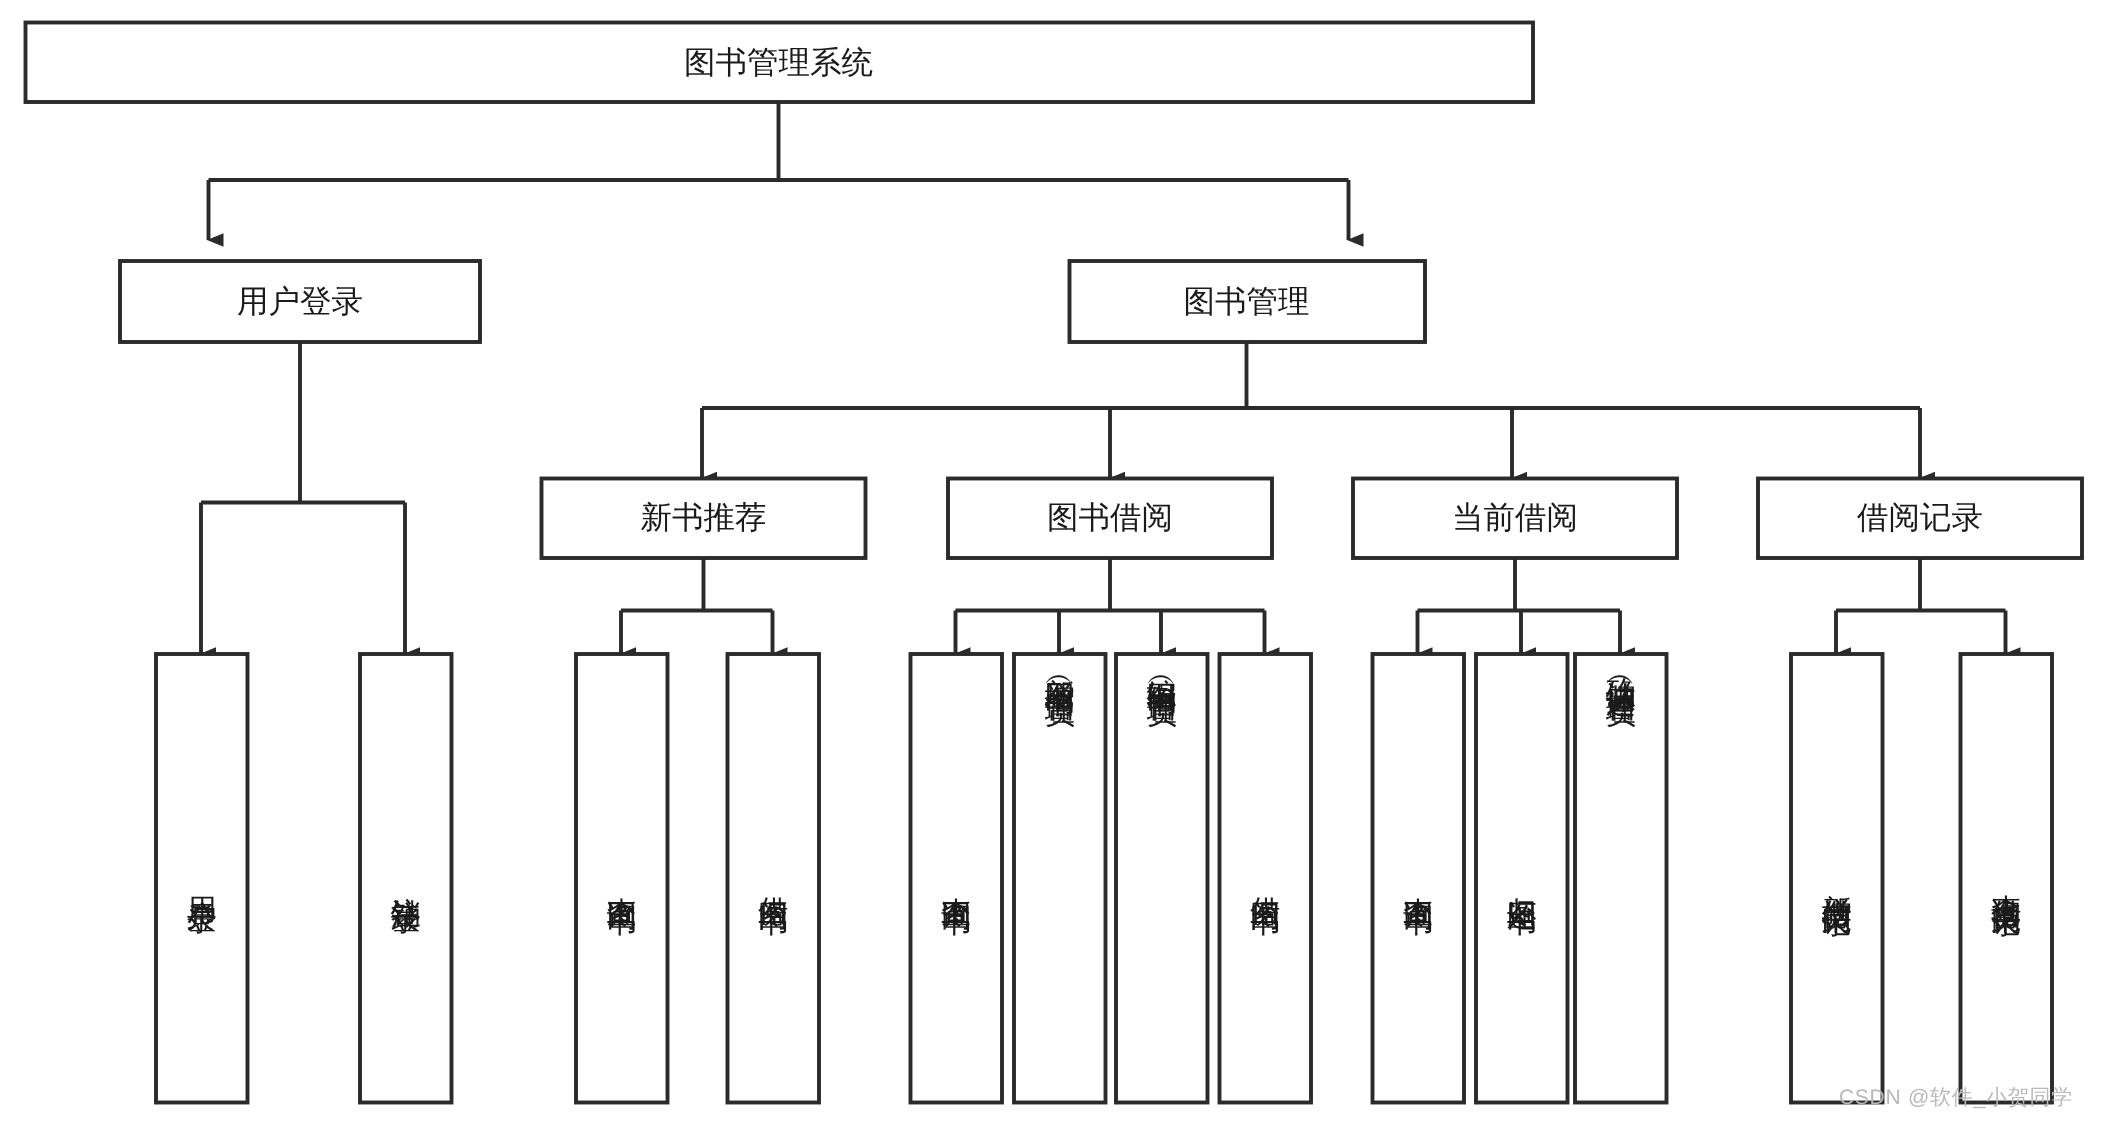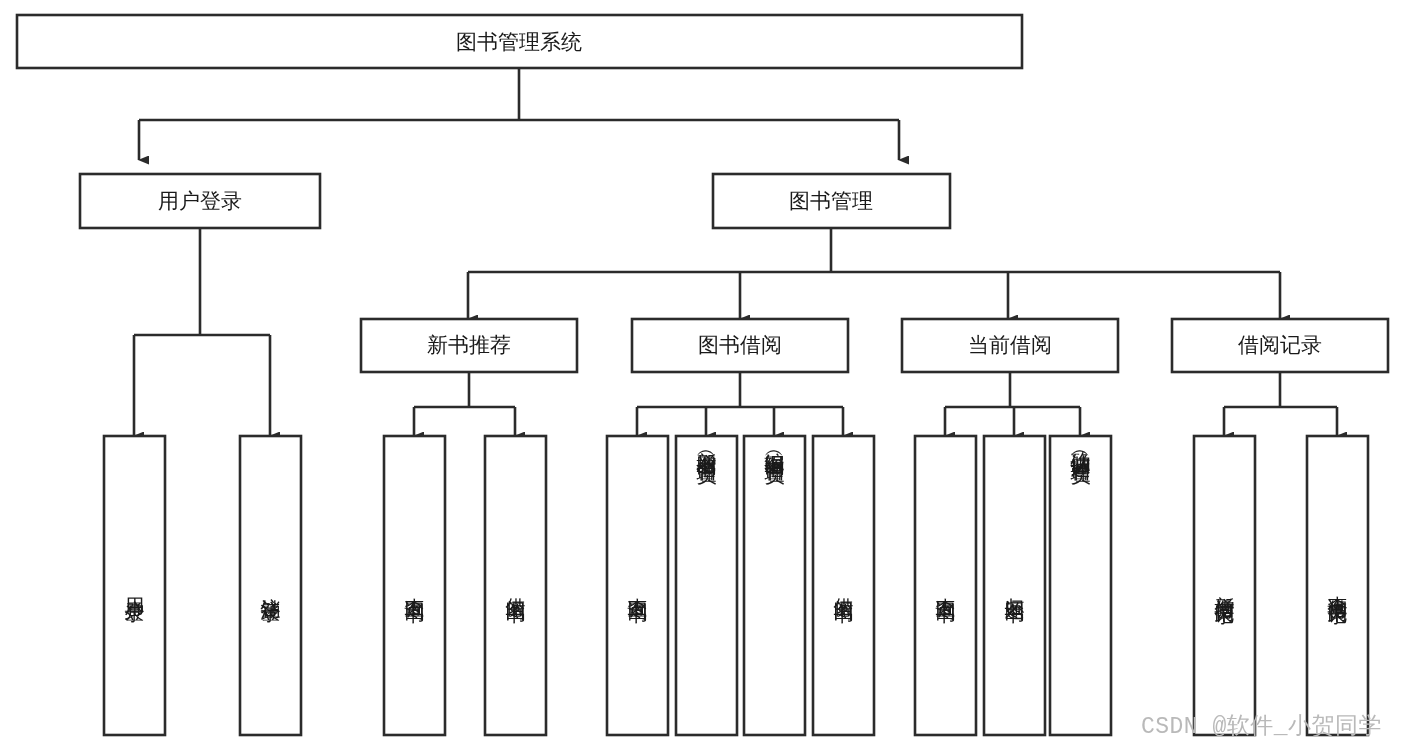--- a/index.html
+++ b/index.html
@@ -59,22 +59,22 @@
     font-size: 20px;
     line-height: 1.25;
     color: #1a1a1a;
     letter-spacing: 2px;
     white-space: nowrap;
   }
   .watermark {
     position: absolute;
     right: 8px;
     bottom: 6px;
-    font-family: Liberation Mono, monospace;
-    font-size: 23px;
+    font-family: Liberation Sans, sans-serif;
+    font-size: 14px;
     color: #b9b9b9;
     letter-spacing: 0.5px;
     white-space: nowrap;
   }
 </style>
 </head>
 <body>
 
 <div id="diagram-root">
 

